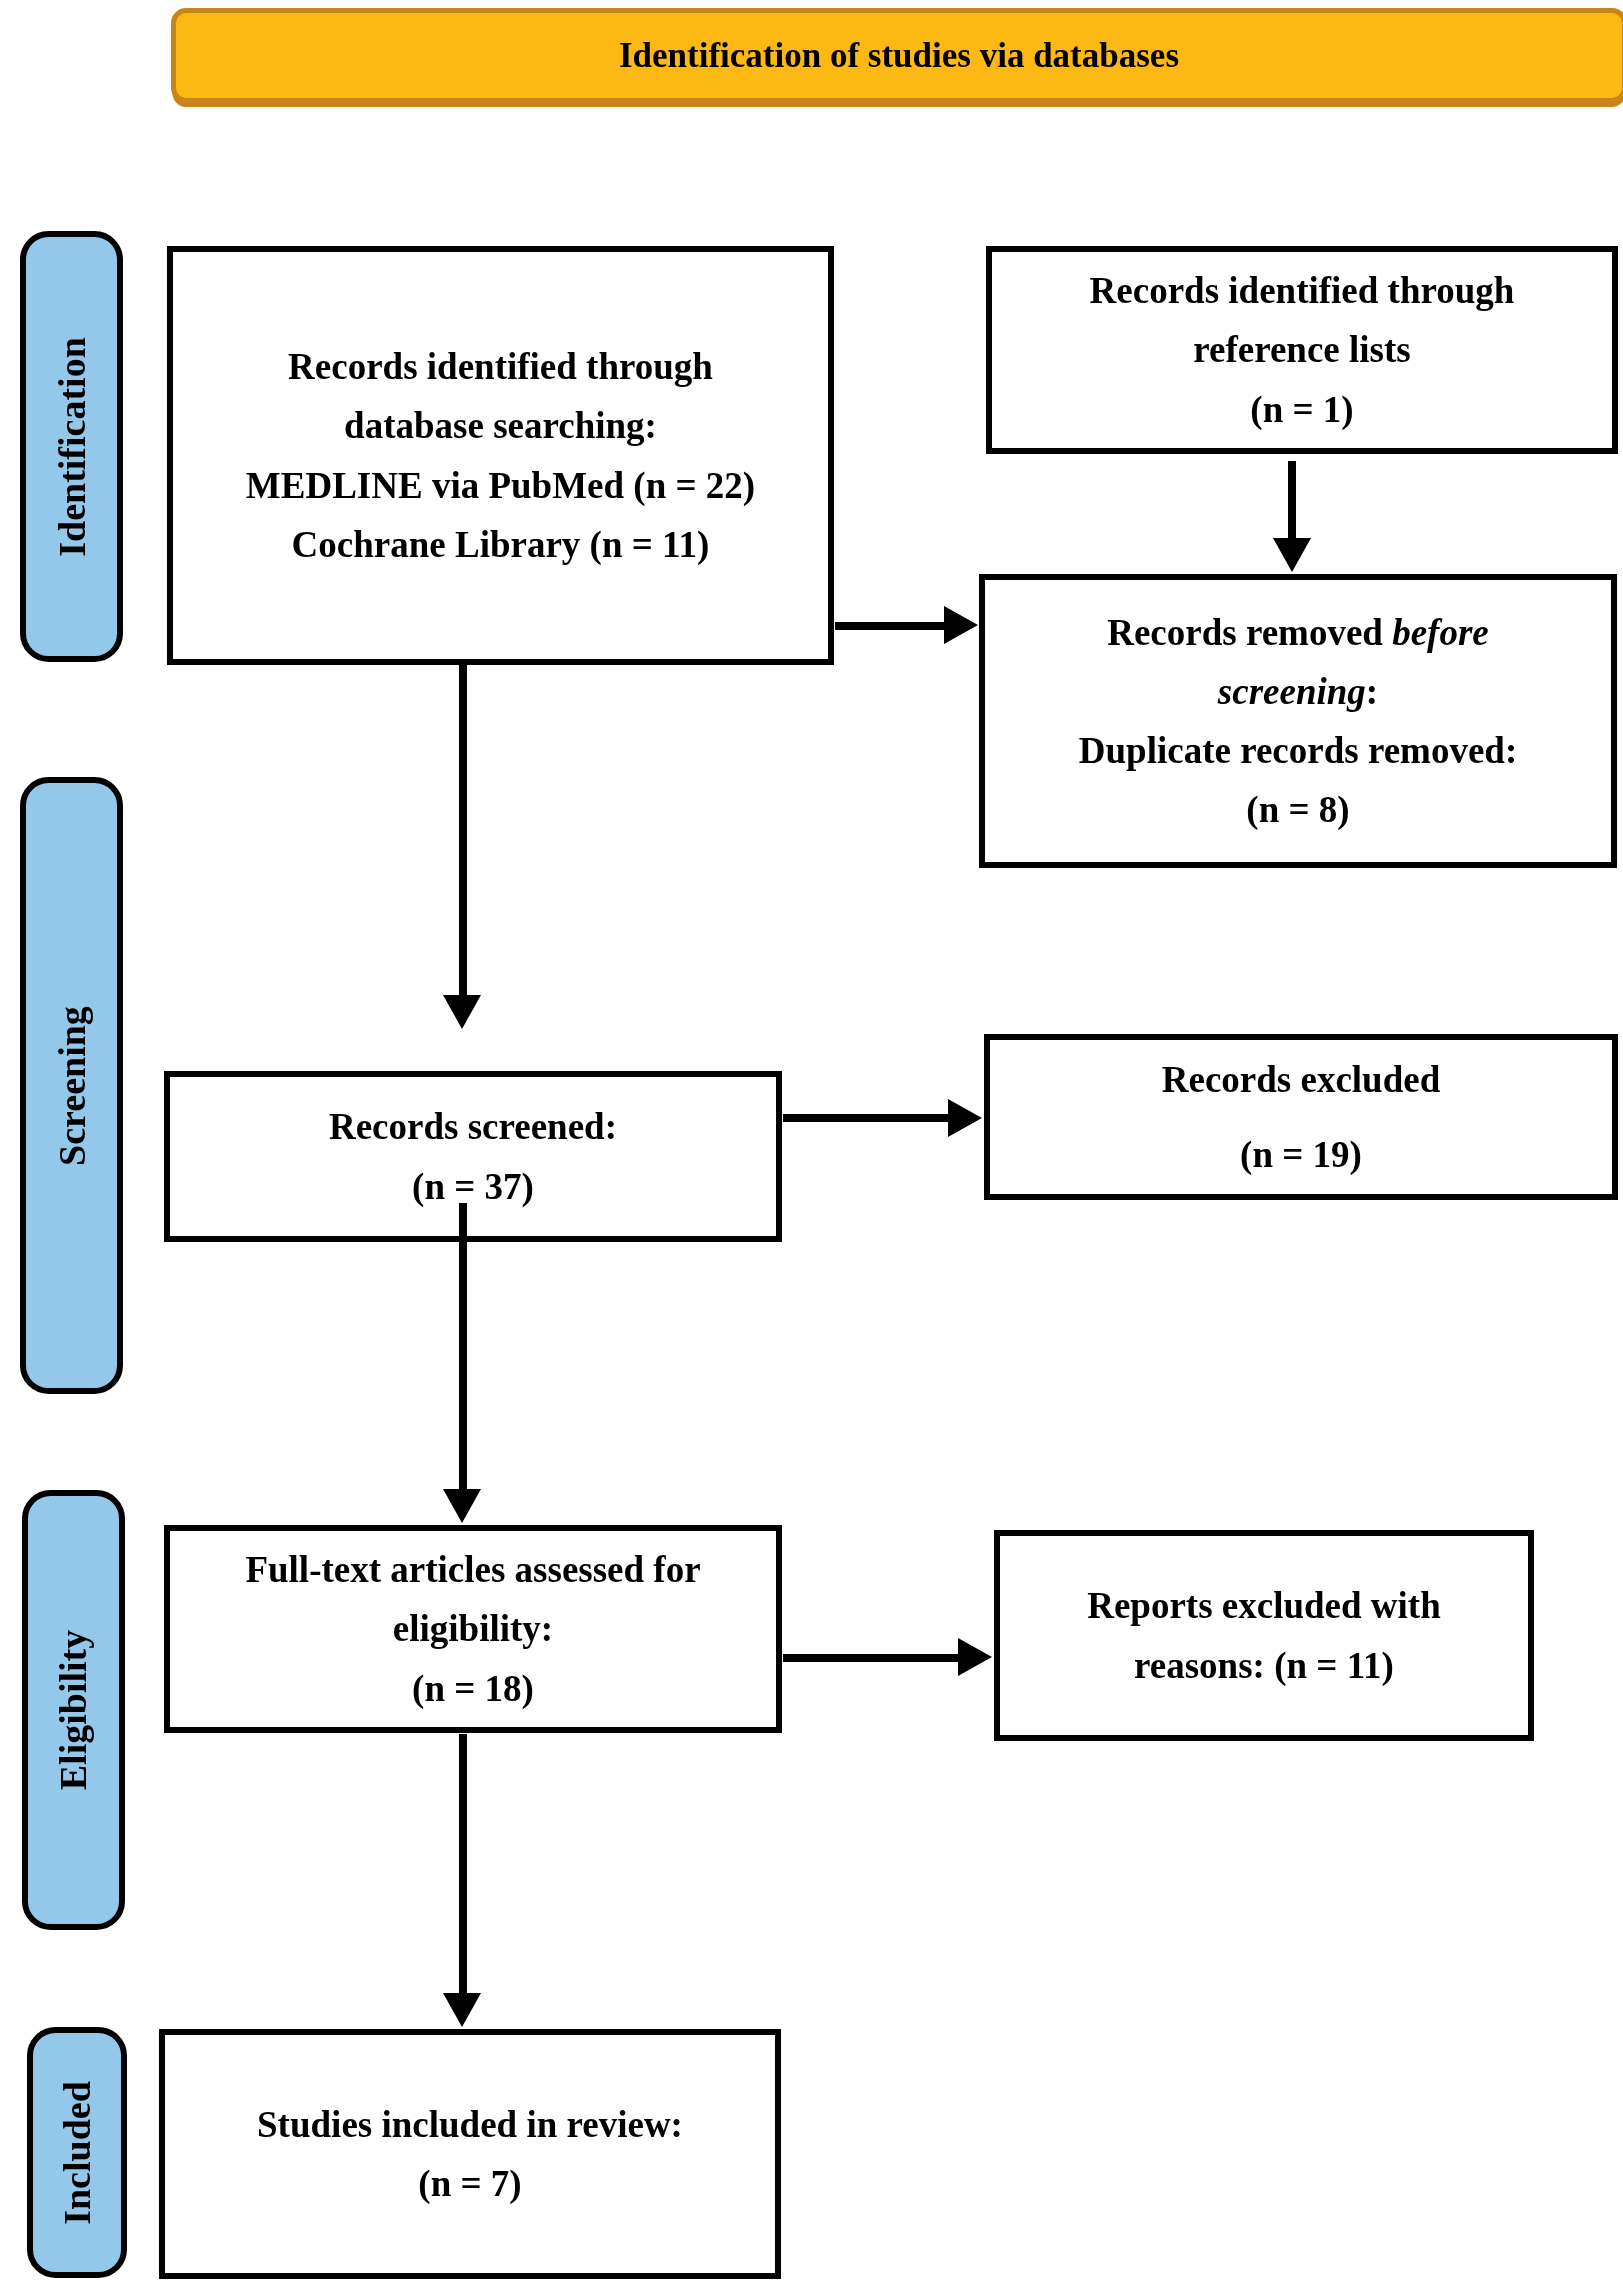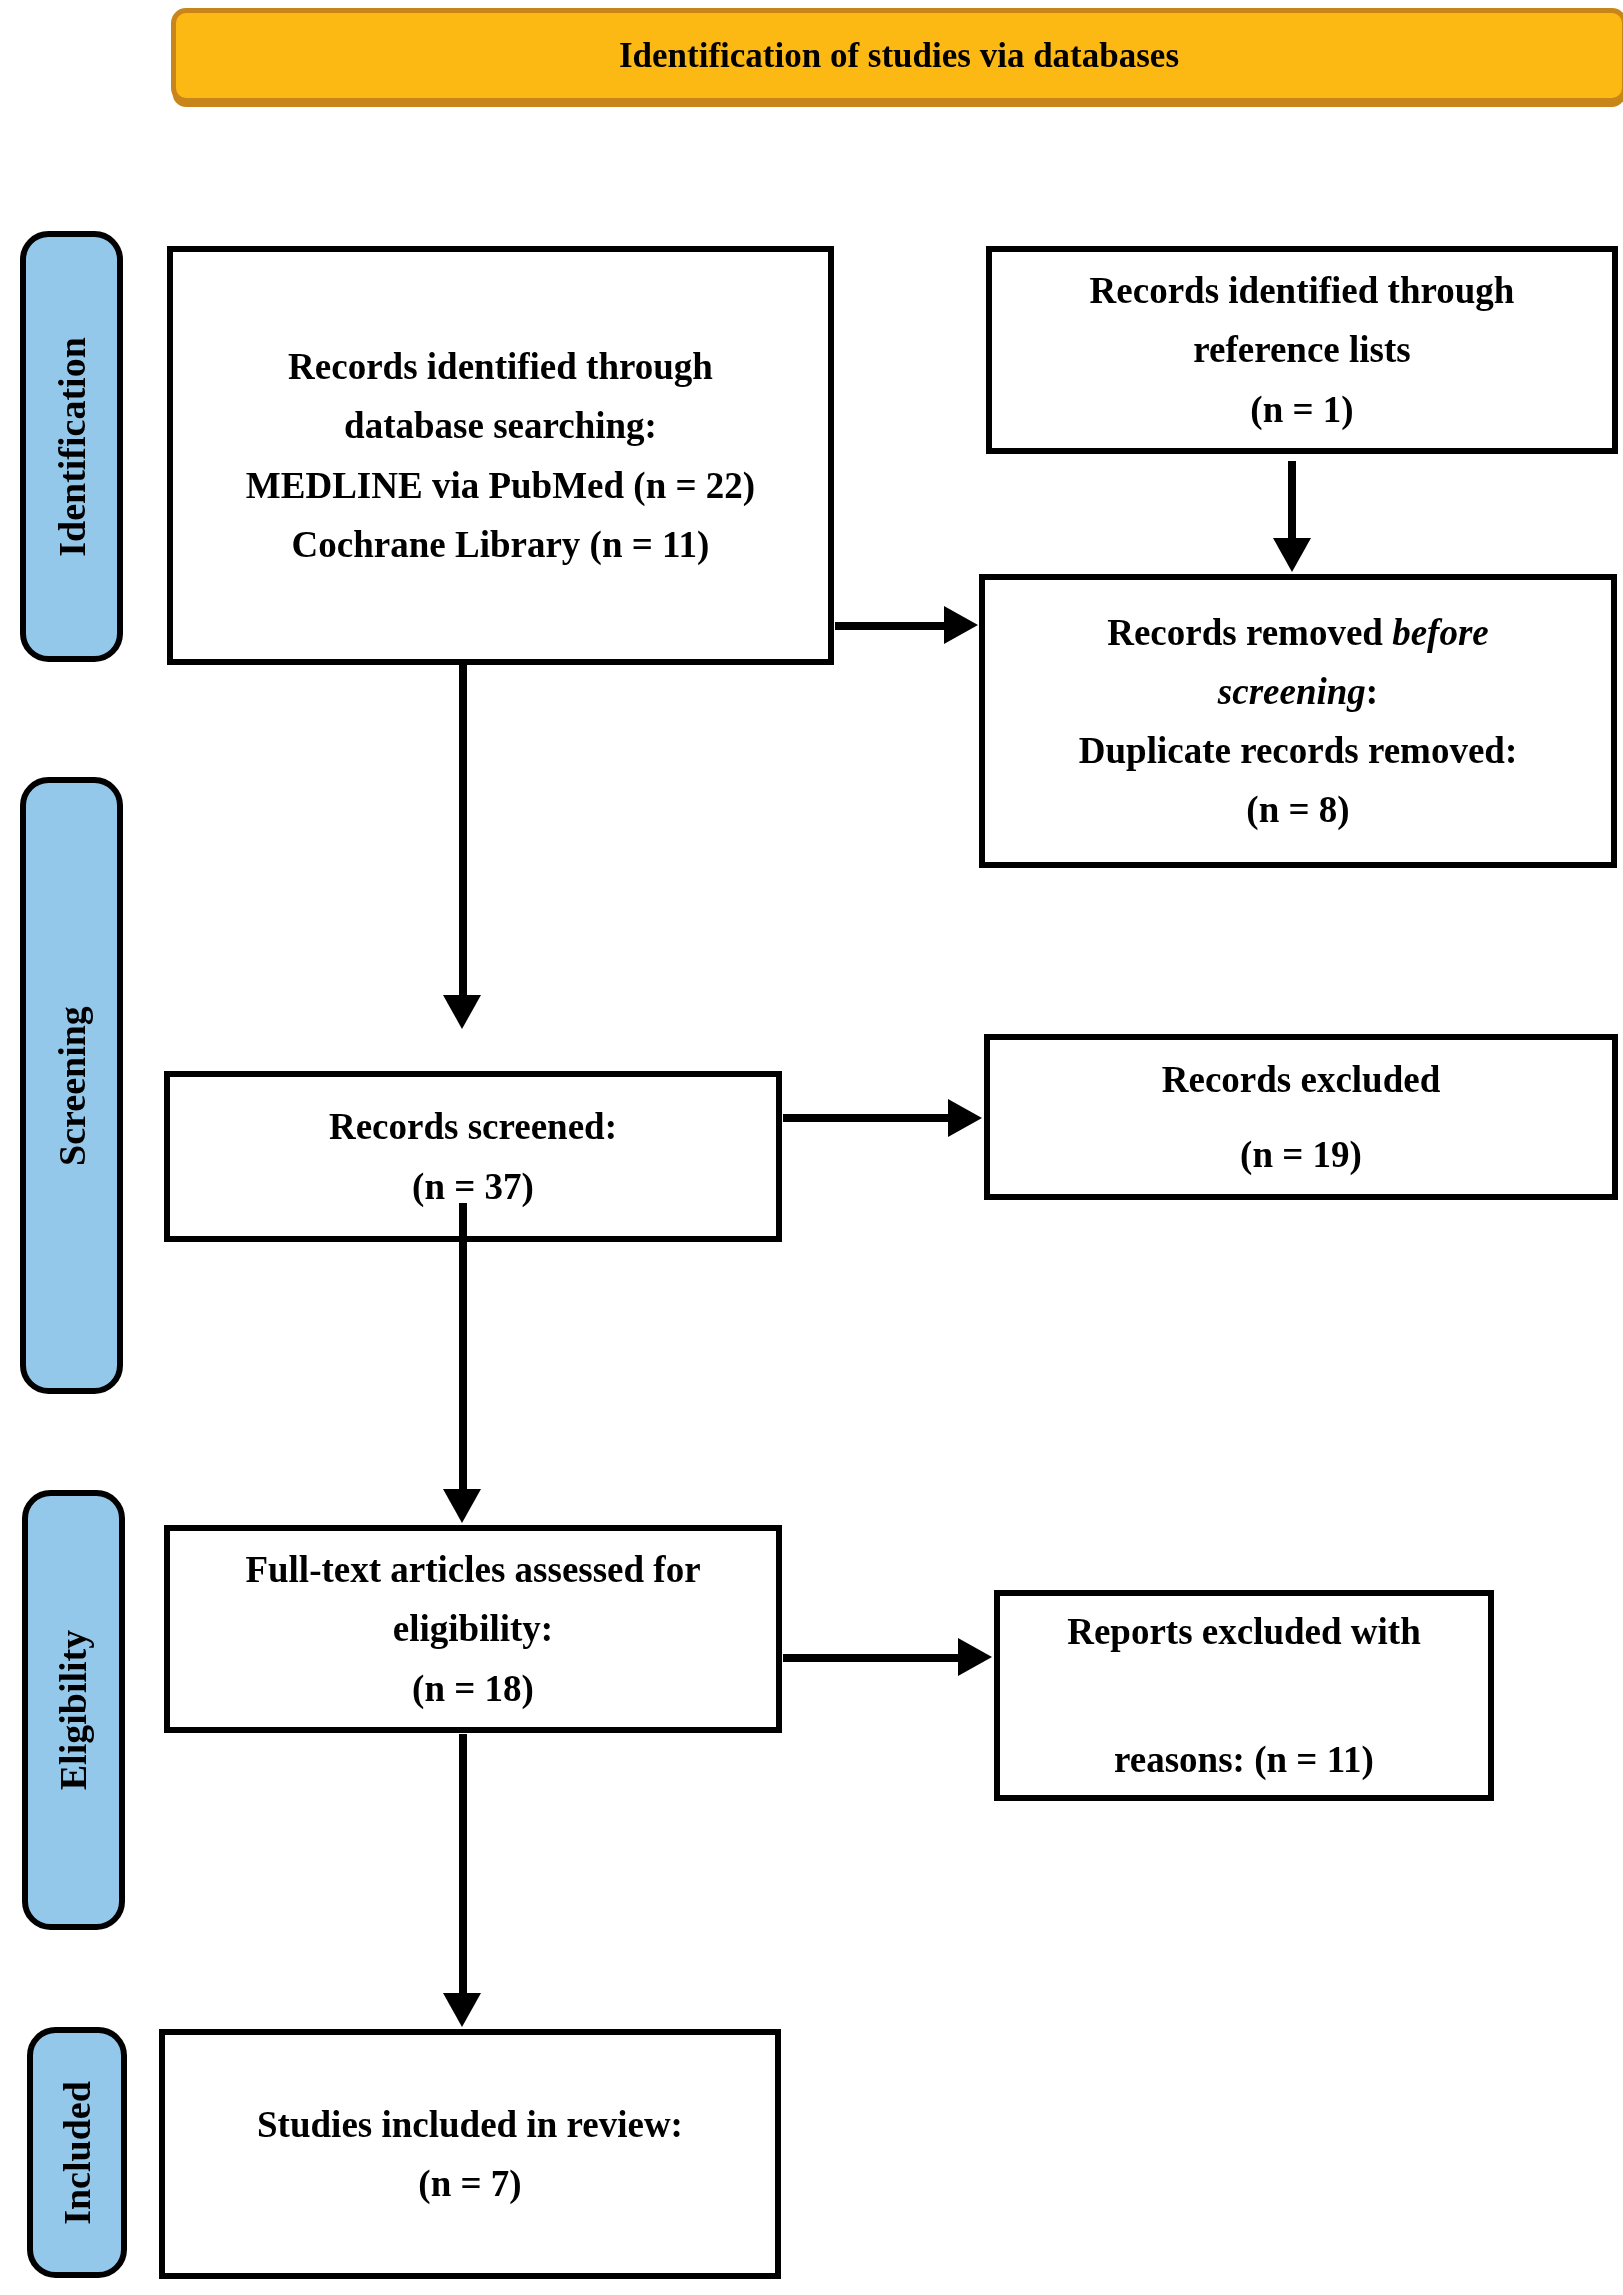--- a/index.html
+++ b/index.html
@@ -94,21 +94,21 @@
     <div class="line">Records excluded</div>
     <div class="line">(n = 19)</div>
   </div>
 
   <div class="pbox" style="left:164px;top:1525px;width:618px;height:208px;">
     <div class="line">Full-text articles assessed for</div>
     <div class="line">eligibility:</div>
     <div class="line">(n = 18)</div>
   </div>
 
-  <div class="pbox" style="left:994px;top:1590px;width:500px;height:211px;justify-content:space-between;">
+  <div class="pbox" style="left:994px;top:1530px;width:540px;height:211px;">
     <div class="line">Reports excluded with</div>
     <div class="line">reasons: (n = 11)</div>
   </div>
 
   <div class="pbox" style="left:159px;top:2029px;width:622px;height:250px;">
     <div class="line">Studies included in review:</div>
     <div class="line">(n = 7)</div>
   </div>
 
   <div>

